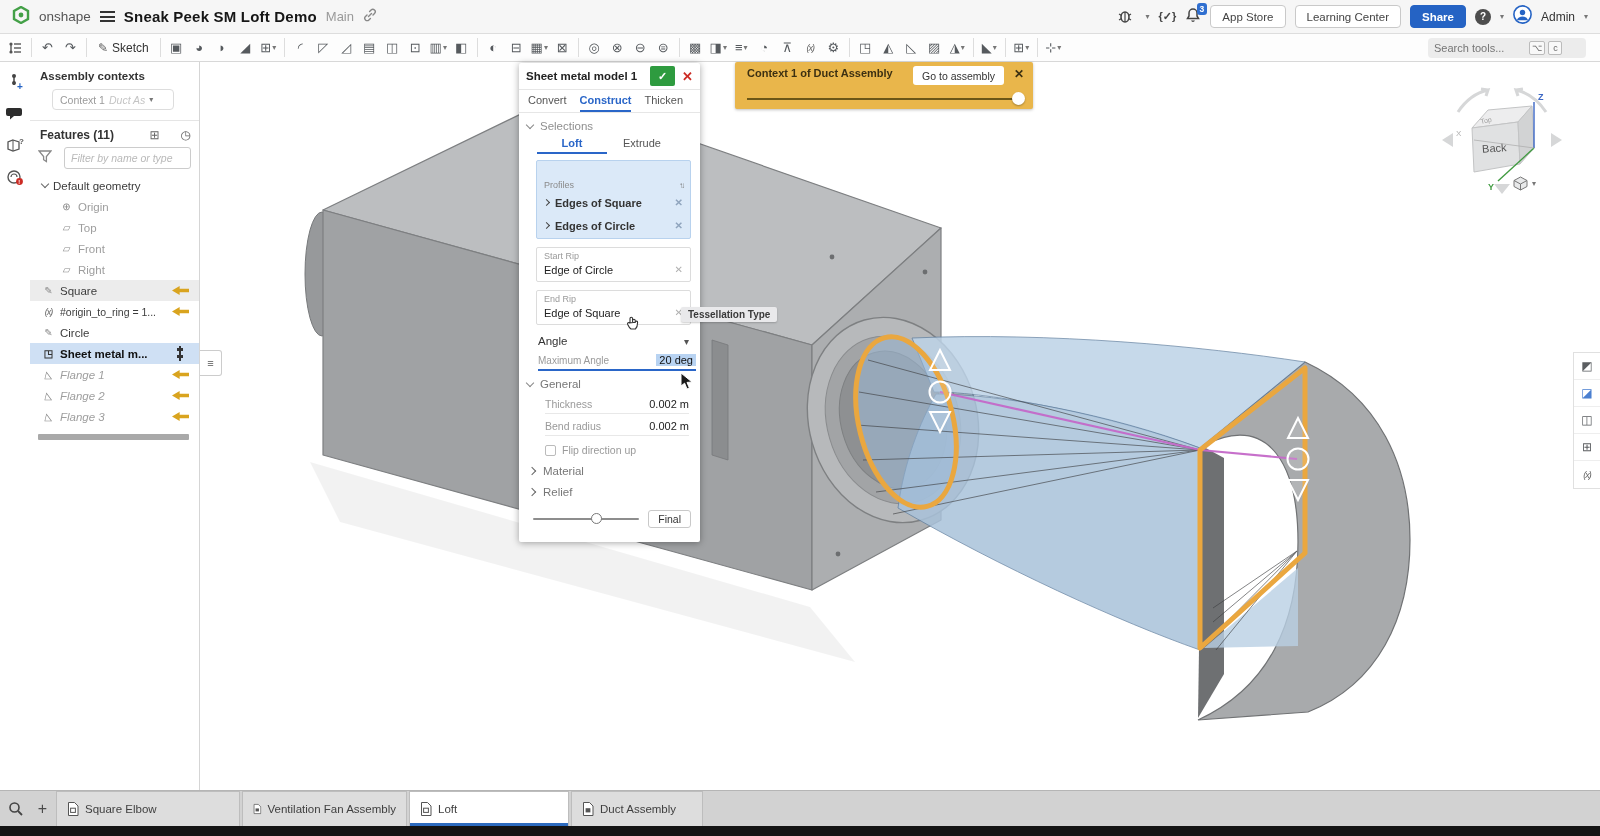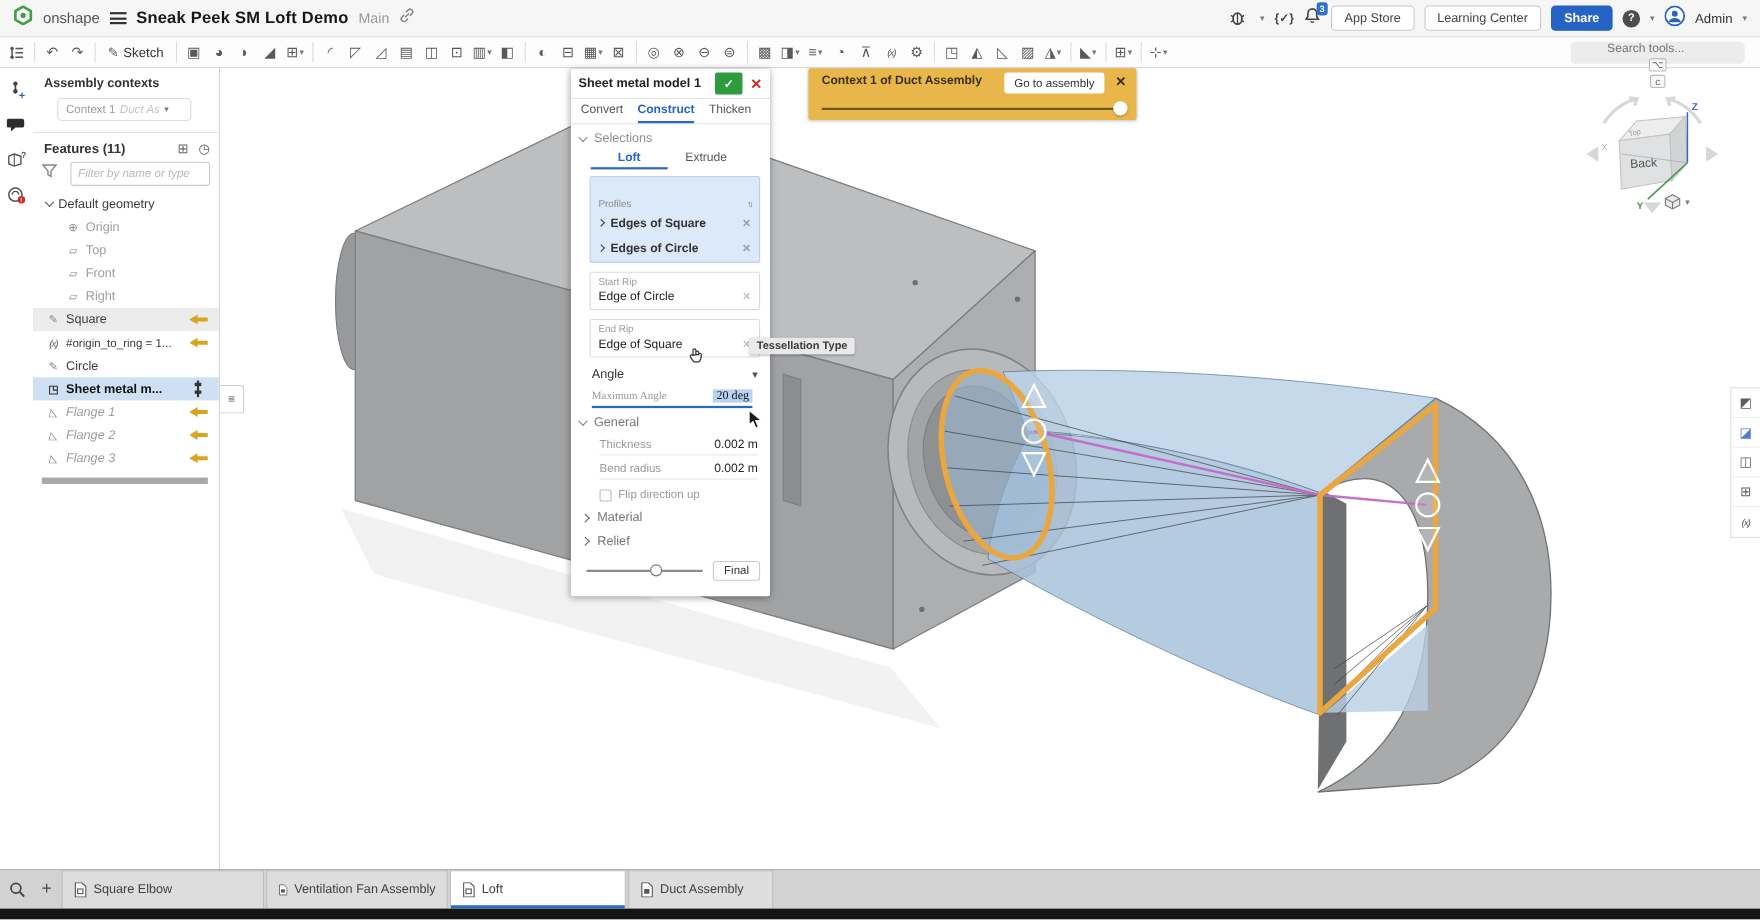--- a/index.html
+++ b/index.html
@@ -30,40 +30,40 @@
   #toolbar { position:absolute; left:0; top:34px; width:1600px; height:28px; background:#fdfdfd;
     border-bottom:1px solid #d8d8d8; display:flex; align-items:center; padding:0 4px; z-index:45; }
   .tbi { min-width:23px; height:24px; display:flex; align-items:center; justify-content:center;
     color:#565a5e; font-size:13px; border-radius:3px; }
   .tbi .car { margin-left:1px; }
   .tbdiv { width:1px; height:19px; background:#ddd; margin:0 4px; flex:none; }
   #sketch-btn { display:flex; align-items:center; gap:4px; padding:0 7px; height:24px; color:#333; }
   #sketch-btn .pen { font-size:12px; color:#555; }
   #sketch-btn .lbl { font-size:12px; }
   #tool-search { margin-left:auto; margin-right:10px; width:158px; height:20px; background:#ececec;
-    border-radius:4px; display:flex; align-items:center; padding:0 6px; gap:3px;flex-direction:column; }
+    border-radius:4px; display:flex; align-items:center; padding:0 6px; gap:3px; }
   #tool-search input { border:none; outline:none; background:transparent; width:92px;
     font-size:11px; color:#666; font-family:"Liberation Sans",sans-serif; }
   .keycap { min-width:14px; height:14px; border:1px solid #bbb; border-radius:2px; background:#f8f8f8;
     font-size:9px; color:#666; display:flex; align-items:center; justify-content:center; padding:0 2px; }
 
   
   #leftstrip { position:absolute; left:0; top:62px; width:30px; height:728px; background:#fff; z-index:30; }
   .ls-icon { width:24px; height:24px; margin:7px auto 8px; display:flex; align-items:center; justify-content:center; }
 
   
   #panel { position:absolute; left:30px; top:62px; width:170px; height:728px; background:#fff;
     border-right:1px solid #d5d5d5; z-index:30; padding-top:6px; }
   .pnl-h { font-size:11.5px; font-weight:700; color:#333; margin:2px 0 7px 10px; }
   #context-select { margin-left:22px; width:122px; height:21px; border:1px solid #ddd; border-radius:4px;
     display:flex; align-items:center; gap:4px; padding:0 7px; }
   #context-select .n { font-size:10.5px; color:#9b9b9b; }
   #context-select .d { font-size:10.5px; color:#c4c4c4; font-style:italic; overflow:hidden; white-space:nowrap; }
   .pnl-div { height:1px; background:#e5e5e5; margin:10px 0 7px 0; }
-  #features-head { display:flex; align-items:flex-end; margin:0 8px 5px 10px; }
+  #features-head { display:flex; align-items:flex-end; margin:0 8px 5px 10px;gap:12px; }
   #features-head .t { font-size:12px; font-weight:700; color:#333; flex:1; }
   #features-head .ic { font-size:12px; color:#666; margin-left:9px; }
   #filter-row { display:flex; align-items:center; gap:12px; margin:0 8px 6px 8px; }
   #filter-row input { flex:1; height:22px; border:1px solid #ccc; border-radius:3px; padding:0 6px;
     font-size:10.5px; color:#555; outline:none; font-family:"Liberation Sans",sans-serif; min-width:0; }
   #filter-row input::placeholder { font-style:italic; color:#b9b9b9; }
   .trow { height:21px; display:flex; align-items:center; gap:5px; padding-left:12px;
     font-size:11.5px; color:#3c3c3c; }
   .trow.child { padding-left:30px; }
   .trow.gray  { color:#9e9e9e; }
@@ -112,21 +112,21 @@
   .lbox-h .srt { margin-left:auto; font-size:8px; color:#777; letter-spacing:-2px; }
   .litem { display:flex; align-items:center; height:23px; padding:0 7px; font-size:11px; color:#333; font-weight:600; gap:6px; }
   .litem .x { margin-left:auto; color:#8fa4bd; font-size:10px; }
   .litem .chev { border-color:#444; width:5px; height:5px; }
   .fbox { margin:8px 9px 0 17px; border:1px solid #dcdcdc; border-radius:2px; padding:3px 7px 5px 7px; }
   .fbox-l { font-size:9px; color:#9a9a9a; margin-bottom:3px; }
   .fbox-v { display:flex; align-items:flex-start; font-size:11px; color:#222; }
   .fbox-v .x { margin-left:auto; color:#b0b0b0; font-size:10px; }
   .angle-row { display:flex; align-items:center; margin:10px 11px 0 19px; font-size:11.5px; color:#333; }
   .angle-row .car { margin-left:auto; color:#555; font-size:10px; }
-  .ma-row { display:flex; align-items:center; margin:7px 16px 0 19px; border-bottom:2px solid #2a66c8; padding-bottom:3px;font-family:Liberation Serif, serif; }
+  .ma-row { display:flex; align-items:center; margin:7px 4px 0 19px; border-bottom:2px solid #2a66c8; padding-bottom:3px; }
   .ma-row .l { font-size:10px; color:#9a9a9a; flex:1; }
   .ma-row .v { font-size:11px; color:#111; background:#b8d3f2; padding:0 3px; }
   .vrow { display:flex; align-items:center; margin:6px 11px 0 26px; font-size:10.5px; color:#9a9a9a;
     border-bottom:1px solid #e8e8e8; padding-bottom:3px; }
   .vrow .v { margin-left:auto; font-size:11px; color:#222; }
   .chkrow { display:flex; align-items:center; gap:6px; margin:8px 11px 0 26px; font-size:10.5px; color:#9a9a9a; }
   .chkbox { width:11px; height:11px; border:1px solid #bbb; border-radius:2px; background:#fff; flex:none; }
   .csec { display:flex; align-items:center; gap:8px; padding:9px 8px 0 10px; color:#777; font-size:11.5px; }
   .dlg-foot { display:flex; align-items:center; gap:9px; padding:12px 9px 12px 14px; }
   .slider-tr { flex:1; height:2px; background:#8d8d8d; position:relative; border-radius:1px; }

